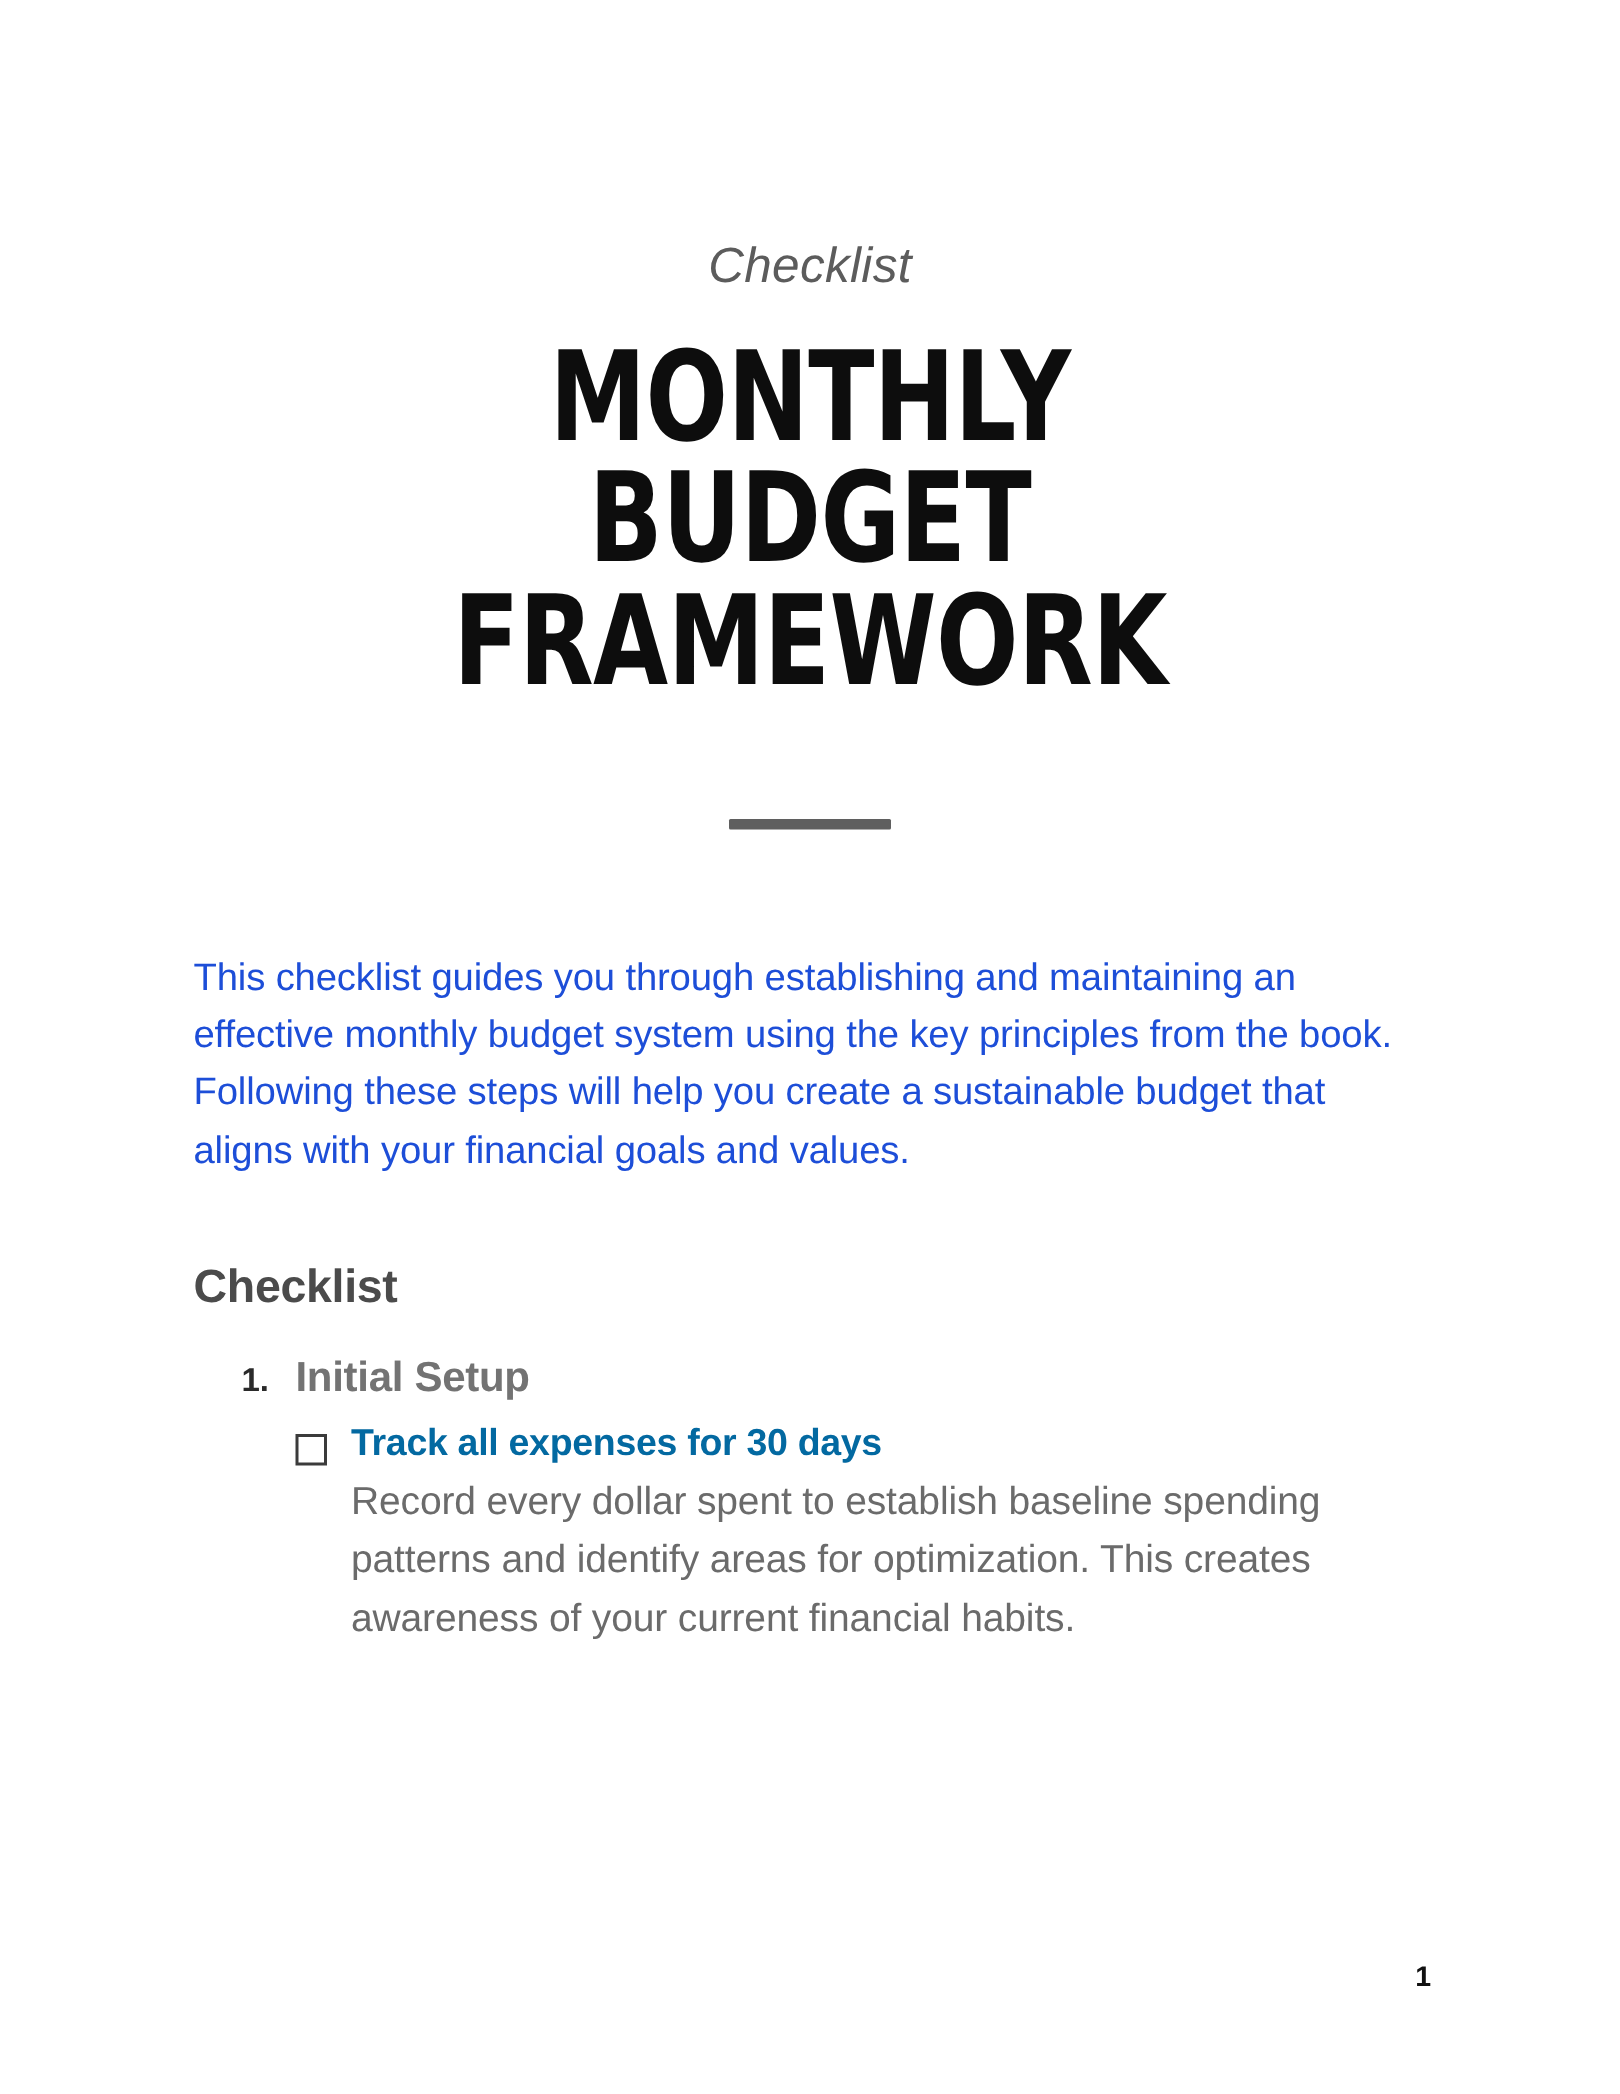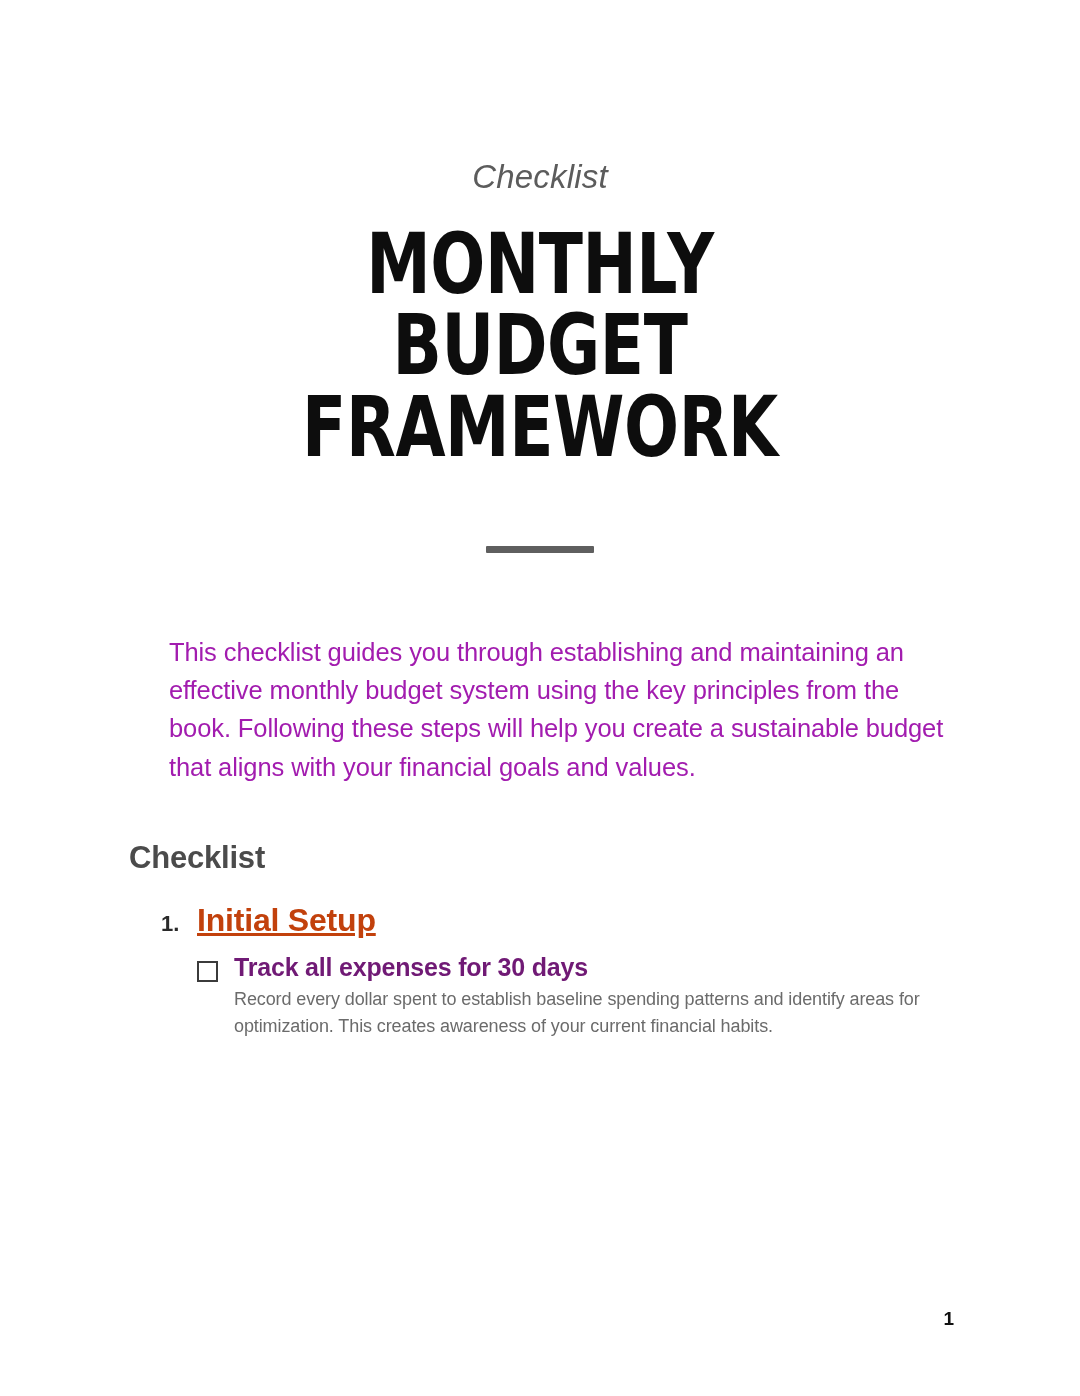--- a/index.html
+++ b/index.html
@@ -53,23 +53,22 @@
     border-radius: 1px;
   }
 
   
   .content {
     margin: 80px 126px 0 126px;
   }
   .intro {
     font-size: 25.5px;
     line-height: 1.5;
-    color: #a21caf;
+    color: #1d4ed8;
     letter-spacing: -0.1px;
-    margin-left: 40px;
   }
   .section-heading {
     margin-top: 54px;
     font-size: 31px;
     font-weight: 700;
     color: #4b4b4b;
     letter-spacing: -0.2px;
   }
 
   ol.steps {
@@ -86,25 +85,24 @@
     gap: 14px;
     margin-left: 32px;
   }
   .step-num {
     font-size: 22px;
     font-weight: 700;
     color: #2a2a2a;
     min-width: 22px;
   }
   .step-title {
-    font-size: 32px;
+    font-size: 28px;
     font-weight: 700;
-    color: #c2410c;
+    color: #737373;
     letter-spacing: -0.2px;
-    text-decoration: underline;
   }
 
   ul.tasks {
     list-style: none;
     margin: 12px 0 0 0;
     padding: 0;
   }
   .task {
     display: flex;
     align-items: flex-start;
@@ -119,26 +117,26 @@
     flex: 0 0 auto;
     margin-top: 10px;
     background: #fff;
   }
   .task-body {
     flex: 1 1 auto;
   }
   .task-title {
     font-size: 25px;
     font-weight: 700;
-    color: #701a75;
+    color: #0369a1;
     line-height: 1.35;
     letter-spacing: -0.2px;
   }
   .task-desc {
-    font-size: 18px;
+    font-size: 26px;
     color: #6b6b6b;
     line-height: 1.5;
     margin-top: 2px;
     letter-spacing: -0.1px;
   }
 
   .page-number {
     position: absolute;
     right: 126px;
     bottom: 66px;

